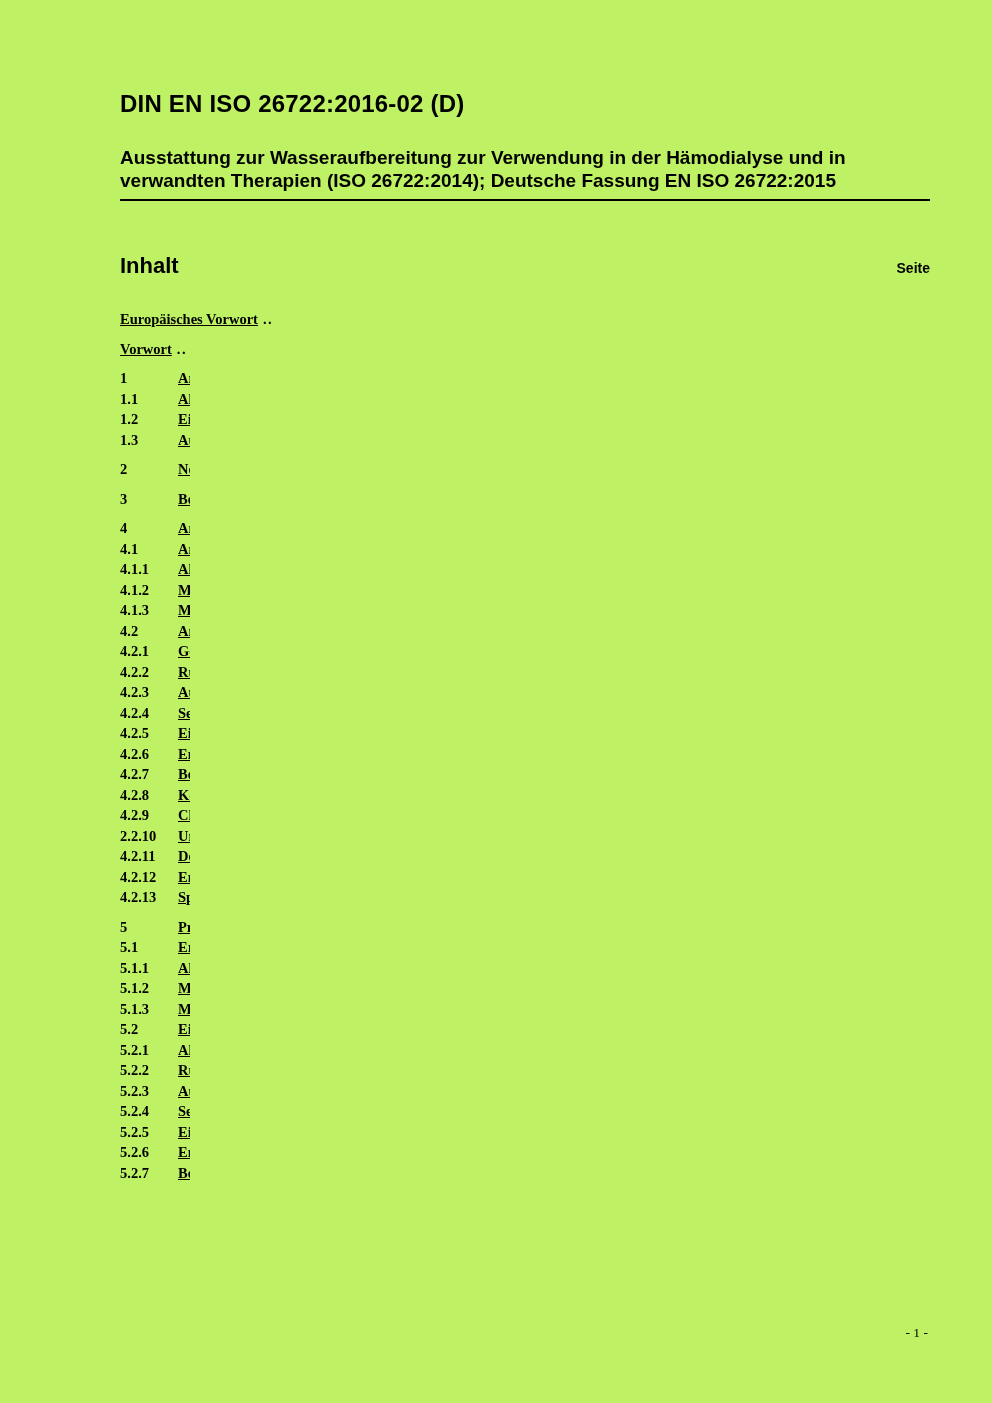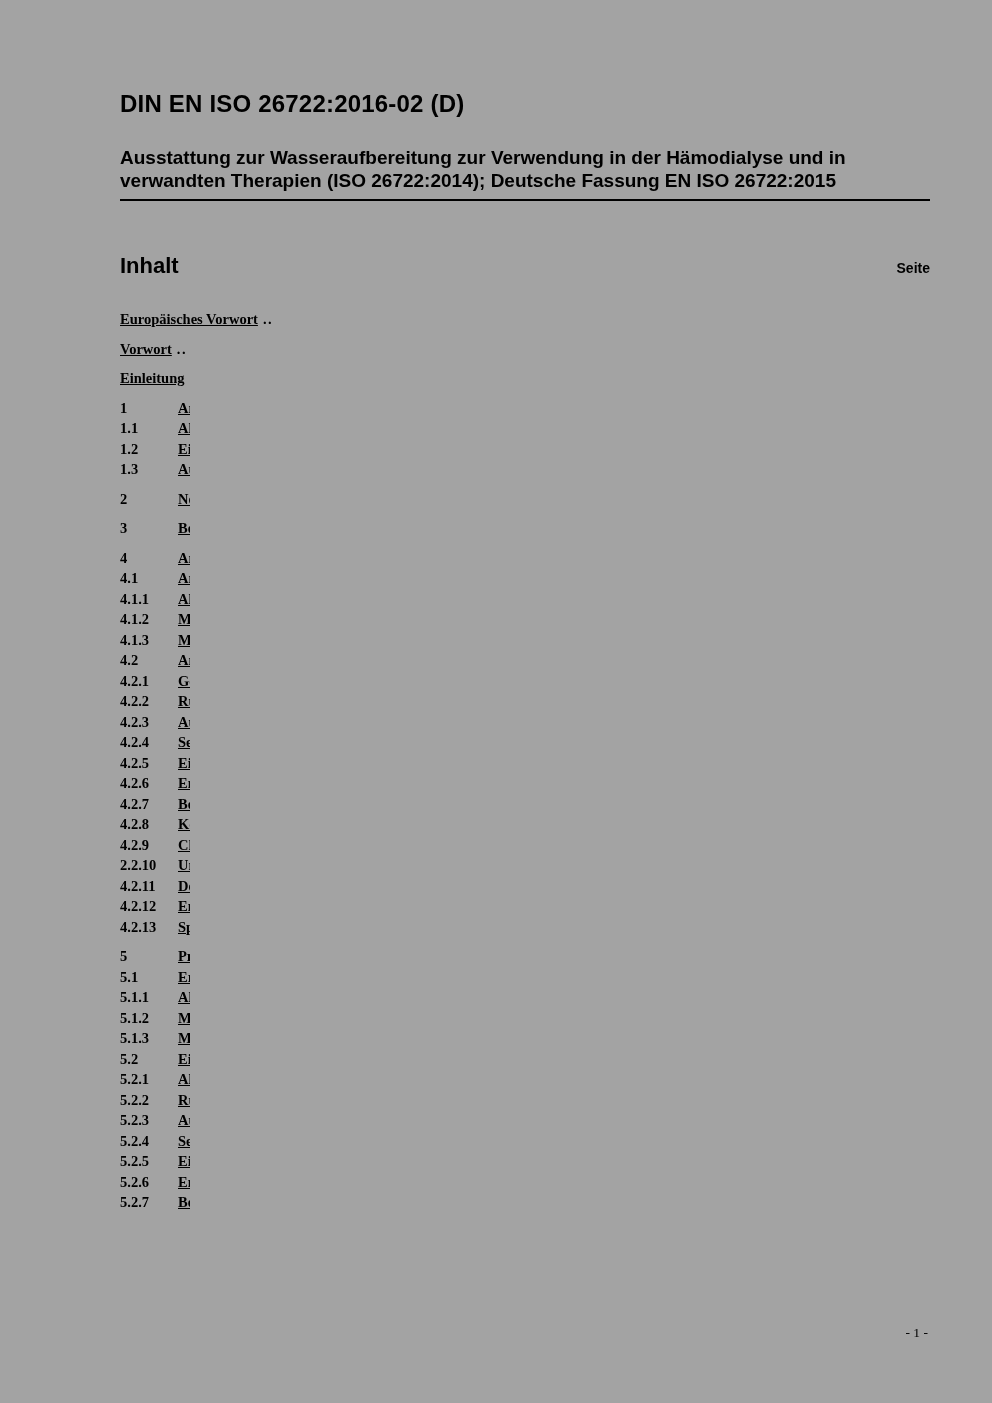--- a/index.html
+++ b/index.html
@@ -3,21 +3,21 @@
 <meta charset="utf-8">
 <style>
   * { margin: 0; padding: 0; box-sizing: border-box; }
   html, body { background: #ffffff; }
   body { font-family: "Liberation Serif", serif; color: #000; }
 
   .page {
     position: relative;
     width: 992px;
     height: 1403px;
-    background: #a3a3a3;
+    background: #bef264;
     padding: 0 62px 0 120px;
     overflow: hidden;
   }
 
   .doc-title {
     padding-top: 90px;
     font-family: "Liberation Sans", sans-serif;
     font-weight: 700;
     font-size: 24px;
     letter-spacing: 0.2px;
@@ -140,27 +140,20 @@
       </div>
       <div class="toc-group">
         <div class="toc-row">
           <span class="label">Vorwort</span>
           <span class="leader"></span>
           <span class="page">6</span>
         </div>
       </div>
       <div class="toc-group">
         <div class="toc-row">
-          <span class="label">Einleitung</span>
-          <span class="leader"></span>
-          <span class="page">7</span>
-        </div>
-      </div>
-      <div class="toc-group">
-        <div class="toc-row">
           <span class="num">1</span>
           <span class="label">Anwendungsbereich</span>
           <span class="leader"></span>
           <span class="page">8</span>
         </div>
         <div class="toc-row">
           <span class="num">1.1</span>
           <span class="label">Allgemeines</span>
           <span class="leader"></span>
           <span class="page">8</span>

